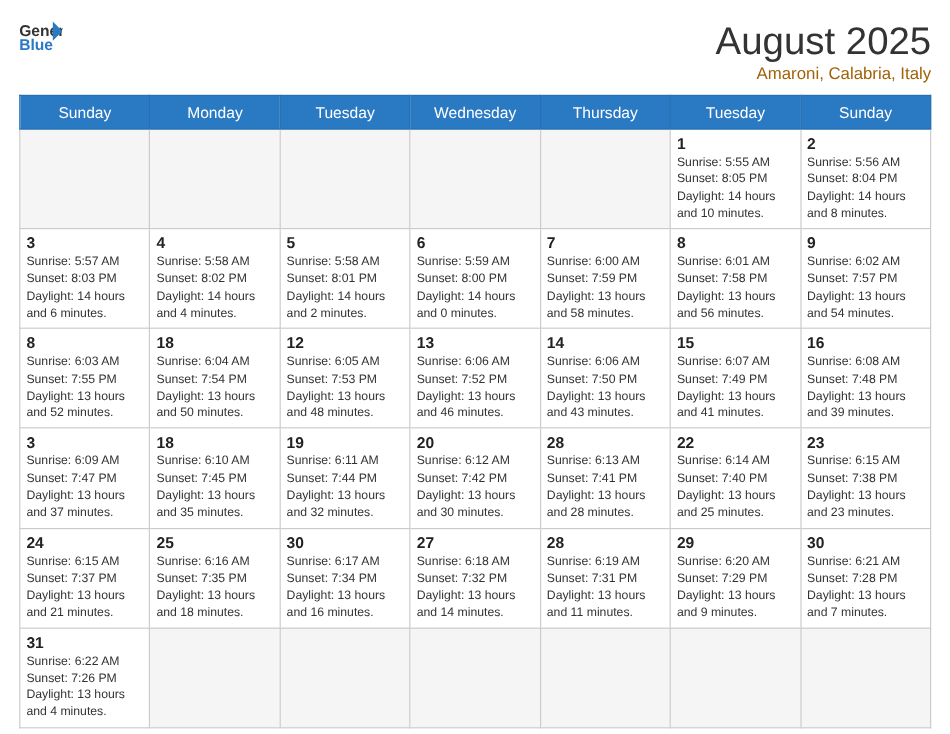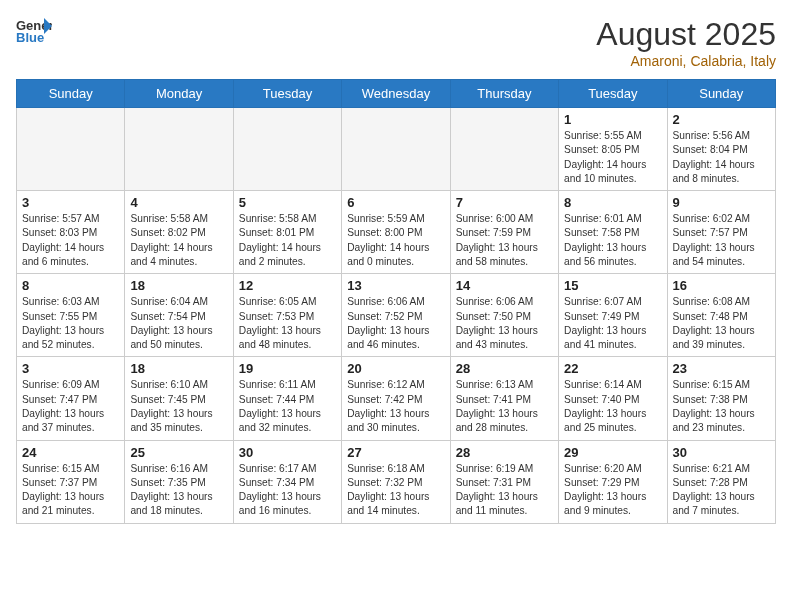--- a/index.html
+++ b/index.html
@@ -238,14 +238,26 @@
         </td>
         <td>
           <span class="day-number">29</span>
           <div class="day-info">Sunrise: 6:20 AM<br>Sunset: 7:29 PM<br>Daylight: 13 hours and 9 minutes.</div>
         </td>
         <td>
           <span class="day-number">30</span>
           <div class="day-info">Sunrise: 6:21 AM<br>Sunset: 7:28 PM<br>Daylight: 13 hours and 7 minutes.</div>
         </td>
       </tr>
+      <tr>
+        <td>
+          <span class="day-number">31</span>
+          <div class="day-info">Sunrise: 6:22 AM<br>Sunset: 7:26 PM<br>Daylight: 13 hours and 4 minutes.</div>
+        </td>
+        <td class="last-row"></td>
+        <td class="last-row"></td>
+        <td class="last-row"></td>
+        <td class="last-row"></td>
+        <td class="last-row"></td>
+        <td class="last-row"></td>
+      </tr>
     </tbody>
 </table>
 
 </body></html>

